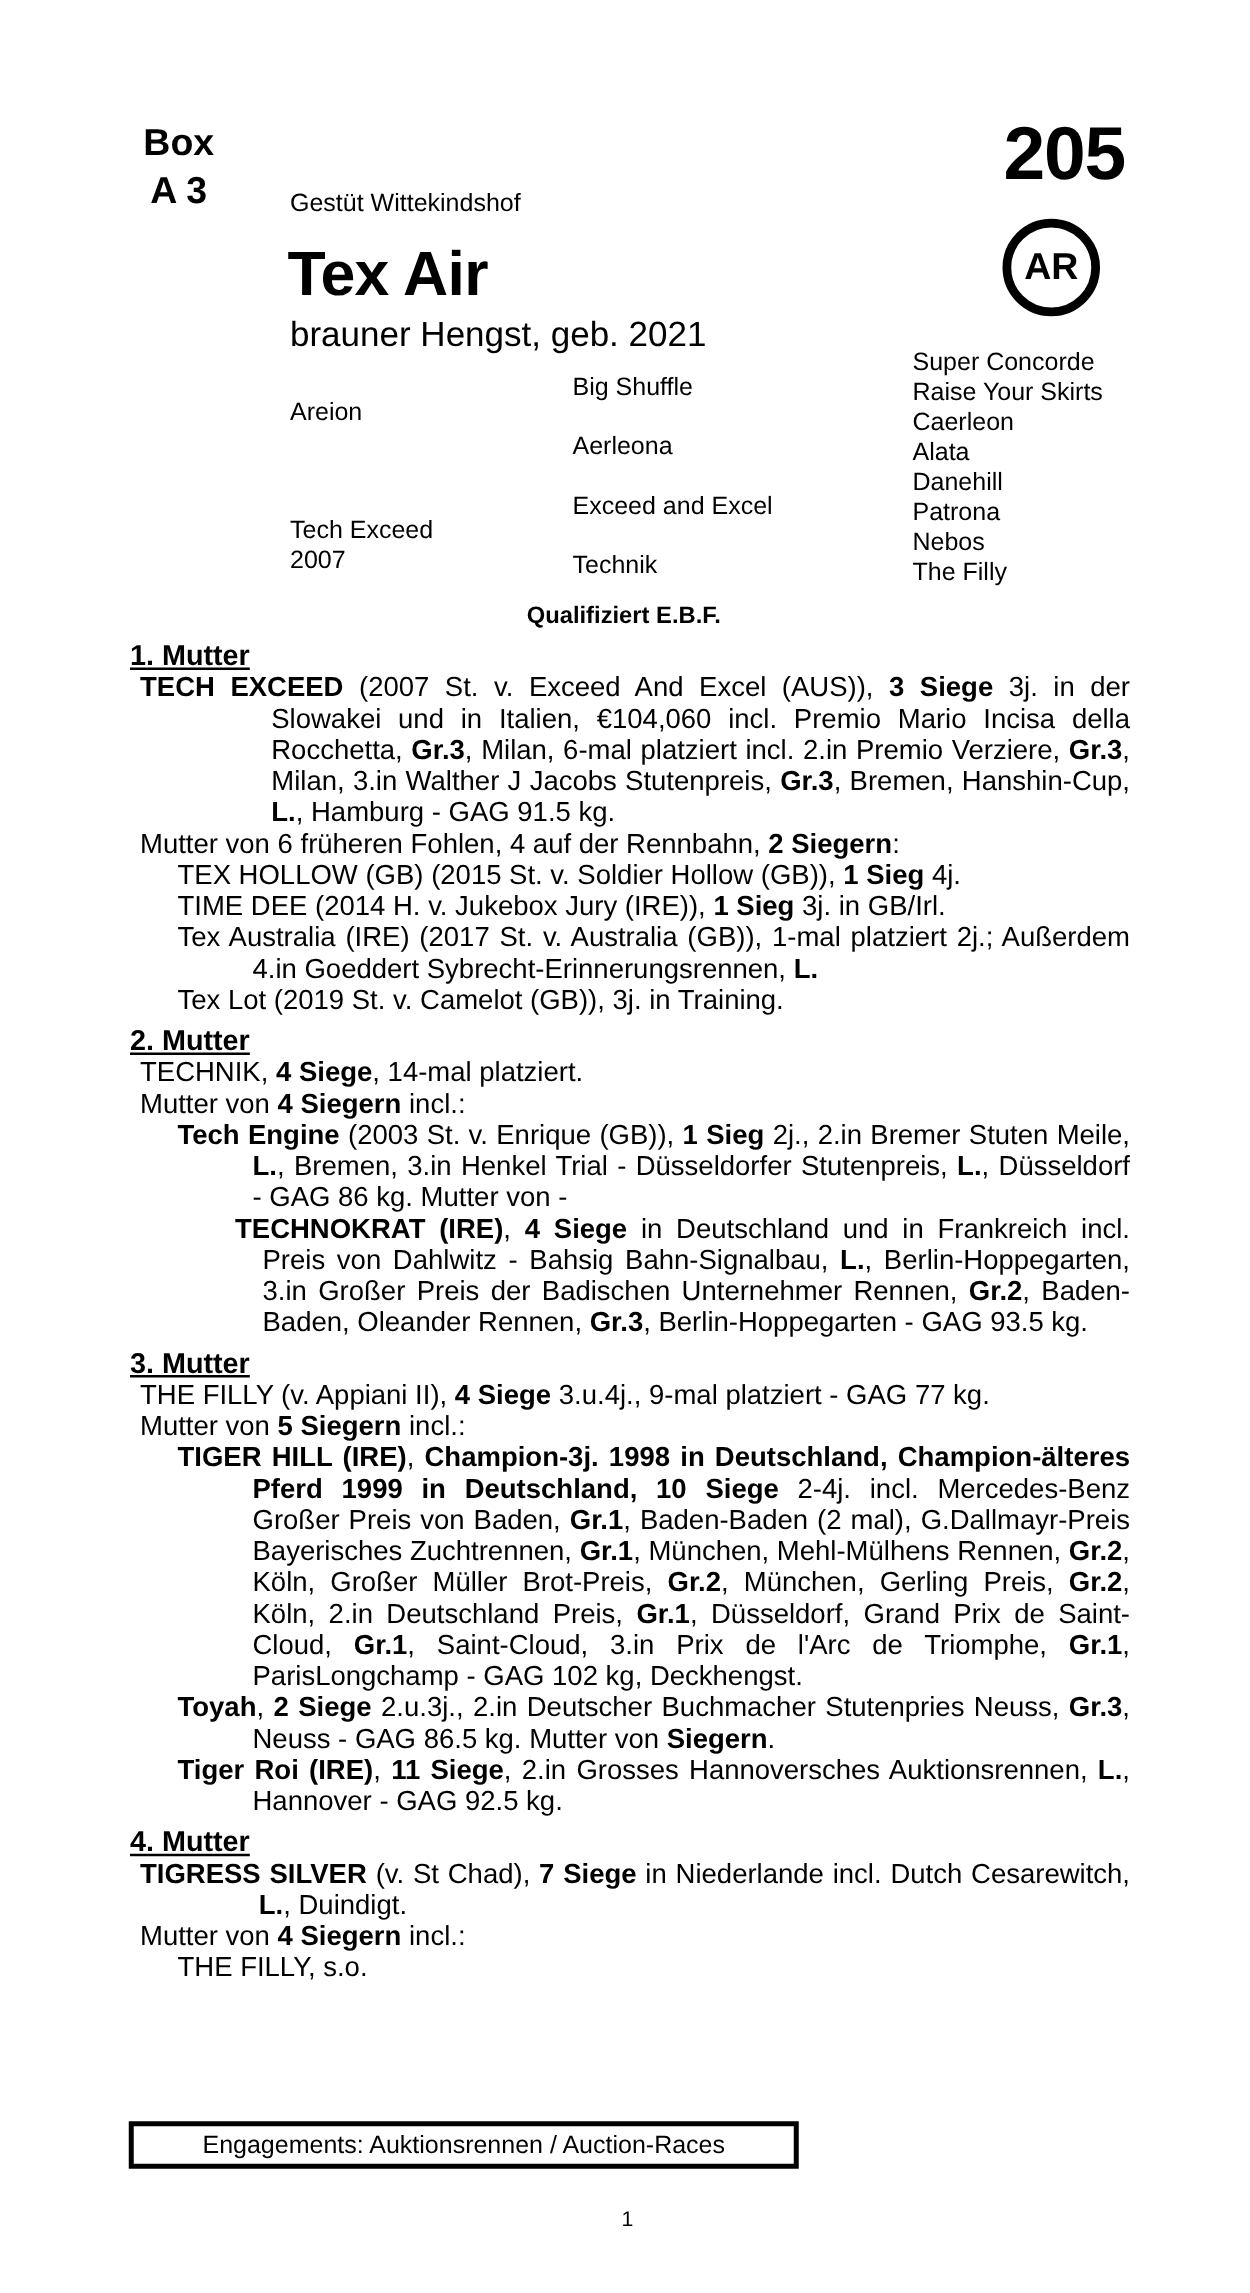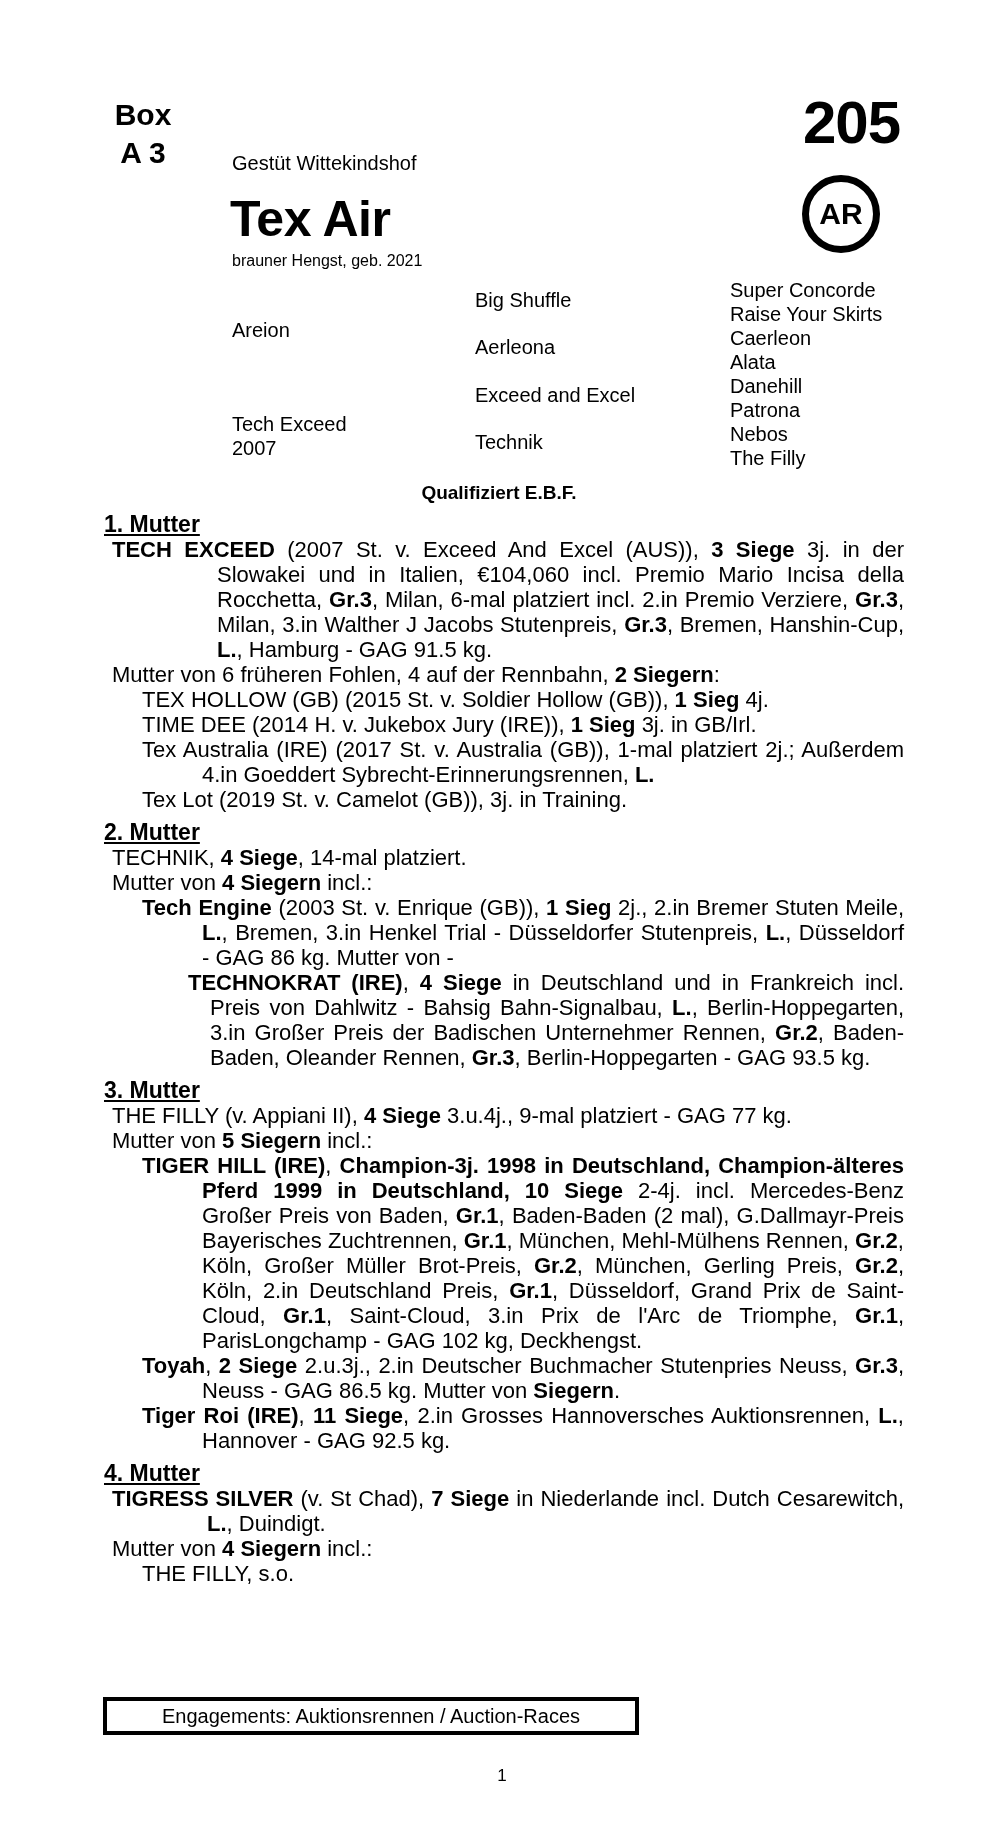--- a/index.html
+++ b/index.html
@@ -11,25 +11,25 @@
     .box-label { left: 103px; top: 96px; font-size: 30px; font-weight: bold; line-height: 38px; text-align: center; width: 80px; }
     .box-label div { white-space: nowrap; }
     .breeder { left: 232px; top: 104px; font-size: 20px; margin-top: 48px; }
     .lot-number { right: 100px; top: 88px; font-size: 60px; font-weight: bold; letter-spacing: -1px; }
     .ar-badge {
       left: 802px; top: 175px; width: 78px; height: 78px; border: 7px solid #000;
       border-radius: 50%; display: flex; align-items: center; justify-content: center;
       font-size: 30px; font-weight: bold; box-sizing: border-box;
     }
     .horse-name { left: 230px; top: 190px; font-size: 50px; font-weight: bold; letter-spacing: -0.5px; }
-    .horse-desc { left: 232px; top: 252px; font-size: 16px; }
+    .horse-desc { left: 232px; top: 252px; font-size: 28px; }
     .ped { font-size: 20px; line-height: 24px; }
     .ped-sire { left: 232px; top: 318px; }
     .ped-dam { left: 232px; top: 412px; }
-    .ped-gs { left: 475px; }
+    .ped-gs { left: 458px; margin-top: 10px; }
     .ped-ggs { left: 730px; top: 278px; line-height: 24px; }
     .ebf { left: 0; width: 1000px; text-align: center; top: 482px; font-size: 19px; font-weight: bold; padding-left: 0; }
     .ebf span { position: relative; left: 0px; margin-top: 38px; }
     .content { left: 104px; top: 512px; width: 800px; font-size: 22px; line-height: 25px; font-stretch: condensed; }
     .section-title { font-weight: bold; font-size: 23px; text-decoration: underline; }
     .section { margin-bottom: 8px; }
     .para { text-align: justify; }
     .hang { padding-left: var(--pl); text-indent: var(--ti); }
     .b { font-weight: bold; }
     .engagements {

